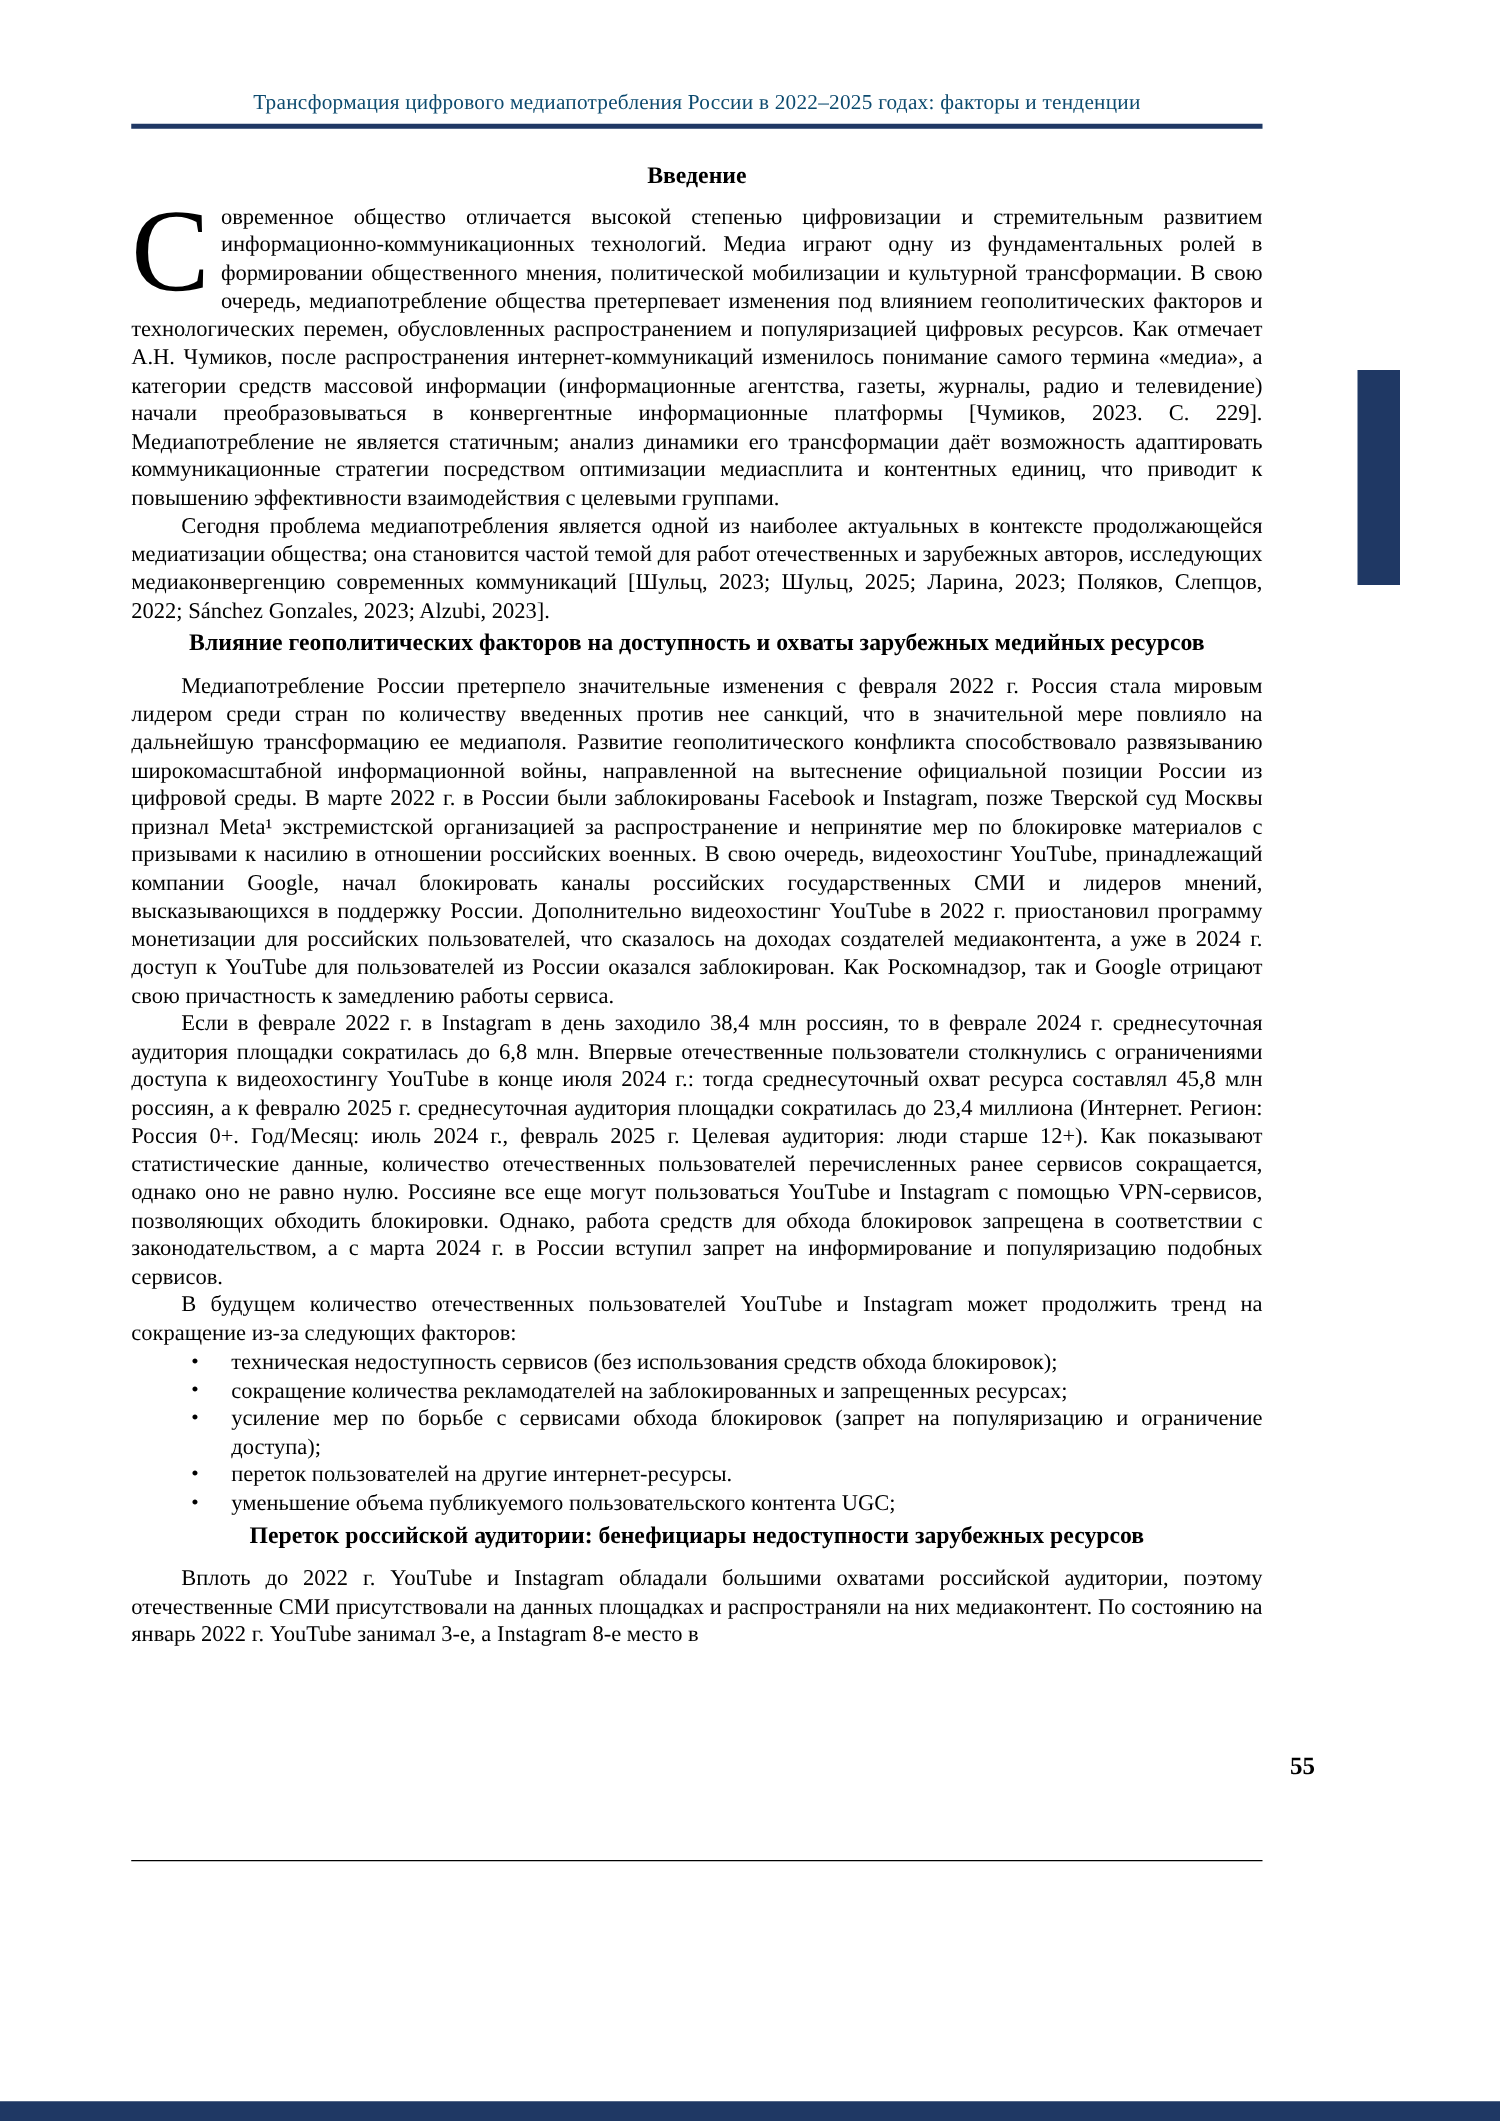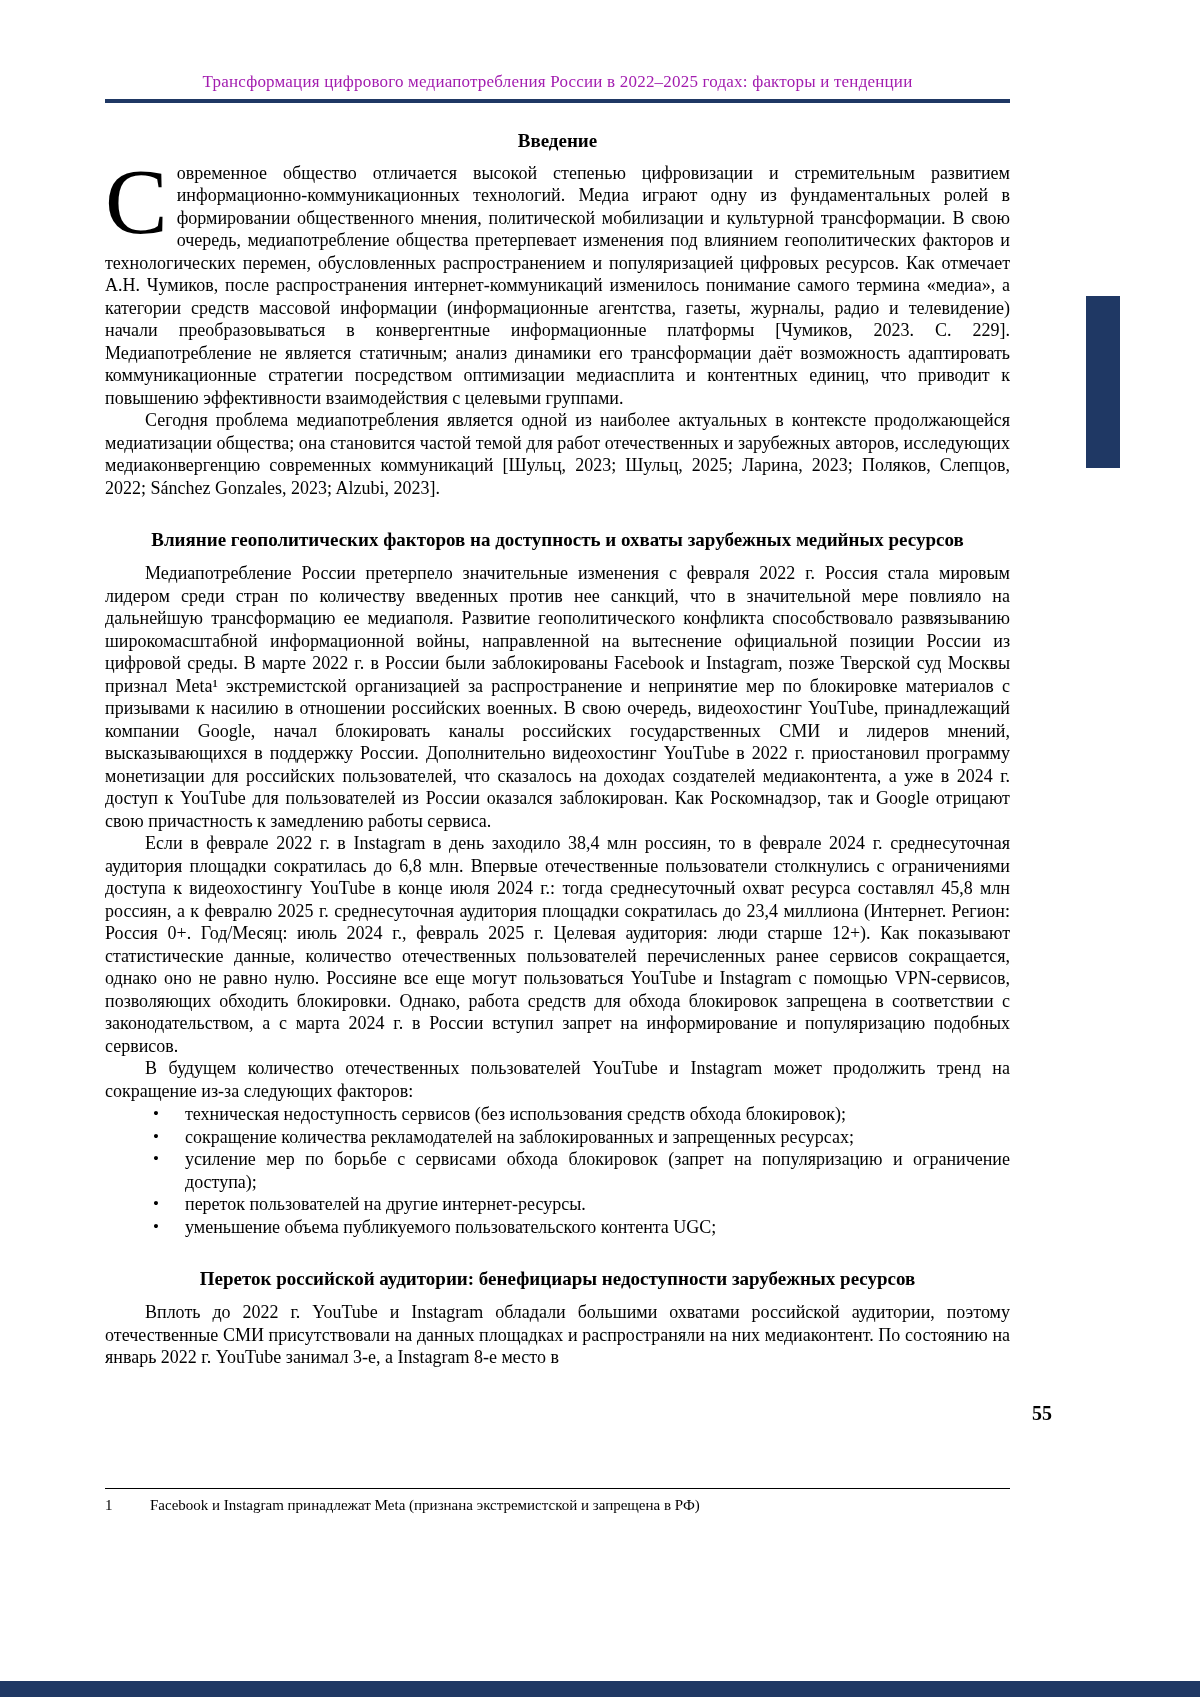--- a/index.html
+++ b/index.html
@@ -2,35 +2,35 @@
 <html lang="ru"><head>
 <meta charset="utf-8">
 <style>
   * { box-sizing: border-box; }
   html, body { margin: 0; padding: 0; background: #ffffff; }
   body { width: 1200px; height: 1697px; position: relative; font-family: "Liberation Serif", "DejaVu Serif", serif; color: #000; }
   .page { position: relative; width: 1200px; height: 1697px; overflow: hidden; background: #ffffff; }
 
   .running-header {
     position: absolute; top: 72px; left: 105px; width: 905px;
-    text-align: center; font-size: 17px; color: #a21caf; letter-spacing: 0.2px;
+    text-align: center; font-size: 17px; color: #0c4a6e; letter-spacing: 0.2px;
   }
   .header-rule {
     position: absolute; top: 99px; left: 105px; width: 905px; height: 4px; background: #1f3864;
   }
 
   .content {
     position: absolute; top: 122px; left: 105px; width: 905px; height: 1358px; overflow: hidden;
     font-size: 18px; line-height: 22.5px; text-align: justify;
   }
   .doc-heading {
     font-size: 19px; font-weight: bold; text-align: center; margin: 8px 0 9px 0;
   }
   .section-heading {
-    font-size: 19px; font-weight: bold; text-align: center; margin: 29px 40px 11px 40px; line-height: 23px;
+    font-size: 19px; font-weight: bold; text-align: center; margin: 4px 40px 11px 40px; line-height: 23px;
   }
   .para { margin: 0; text-indent: 40px; }
   .dropcap-para { text-indent: 0; }
   .dropcap {
     float: left; font-size: 94px; line-height: 67px; padding: 6px 9px 0 0; font-weight: normal;
   }
 
   ul.factors { margin: 1px 0 2px 0; padding: 0; list-style: none; font-family: Liberation Serif, serif; }
   ul.factors li { position: relative; padding-left: 80px; margin: 0; }
   ul.factors li::before {
@@ -89,21 +89,20 @@
     </ul>
 
     <h2 class="section-heading">Переток российской аудитории: бенефициары недоступности зарубежных ресурсов</h2>
 
     <p class="para">Вплоть до 2022 г. YouTube и Instagram обладали большими охватами российской аудитории, поэтому отечественные СМИ присутствовали на данных площадках и распространяли на них медиаконтент. По состоянию на январь 2022 г. YouTube занимал 3-е, а Instagram 8-е место в</p>
 
   </div>
 
   <div class="footnote">
     <div class="footnote-rule"></div>
-    <div class="footnote-line"><span class="footnote-marker">1</span><span>Facebook и Instagram принадлежат Meta (признана экстремистской и запрещена в РФ)</span></div>
   </div>
 
   <div class="page-number">55</div>
 
   <div class="side-tab"></div>
 
   <div class="bottom-bar"></div>
 
 </div>
 

